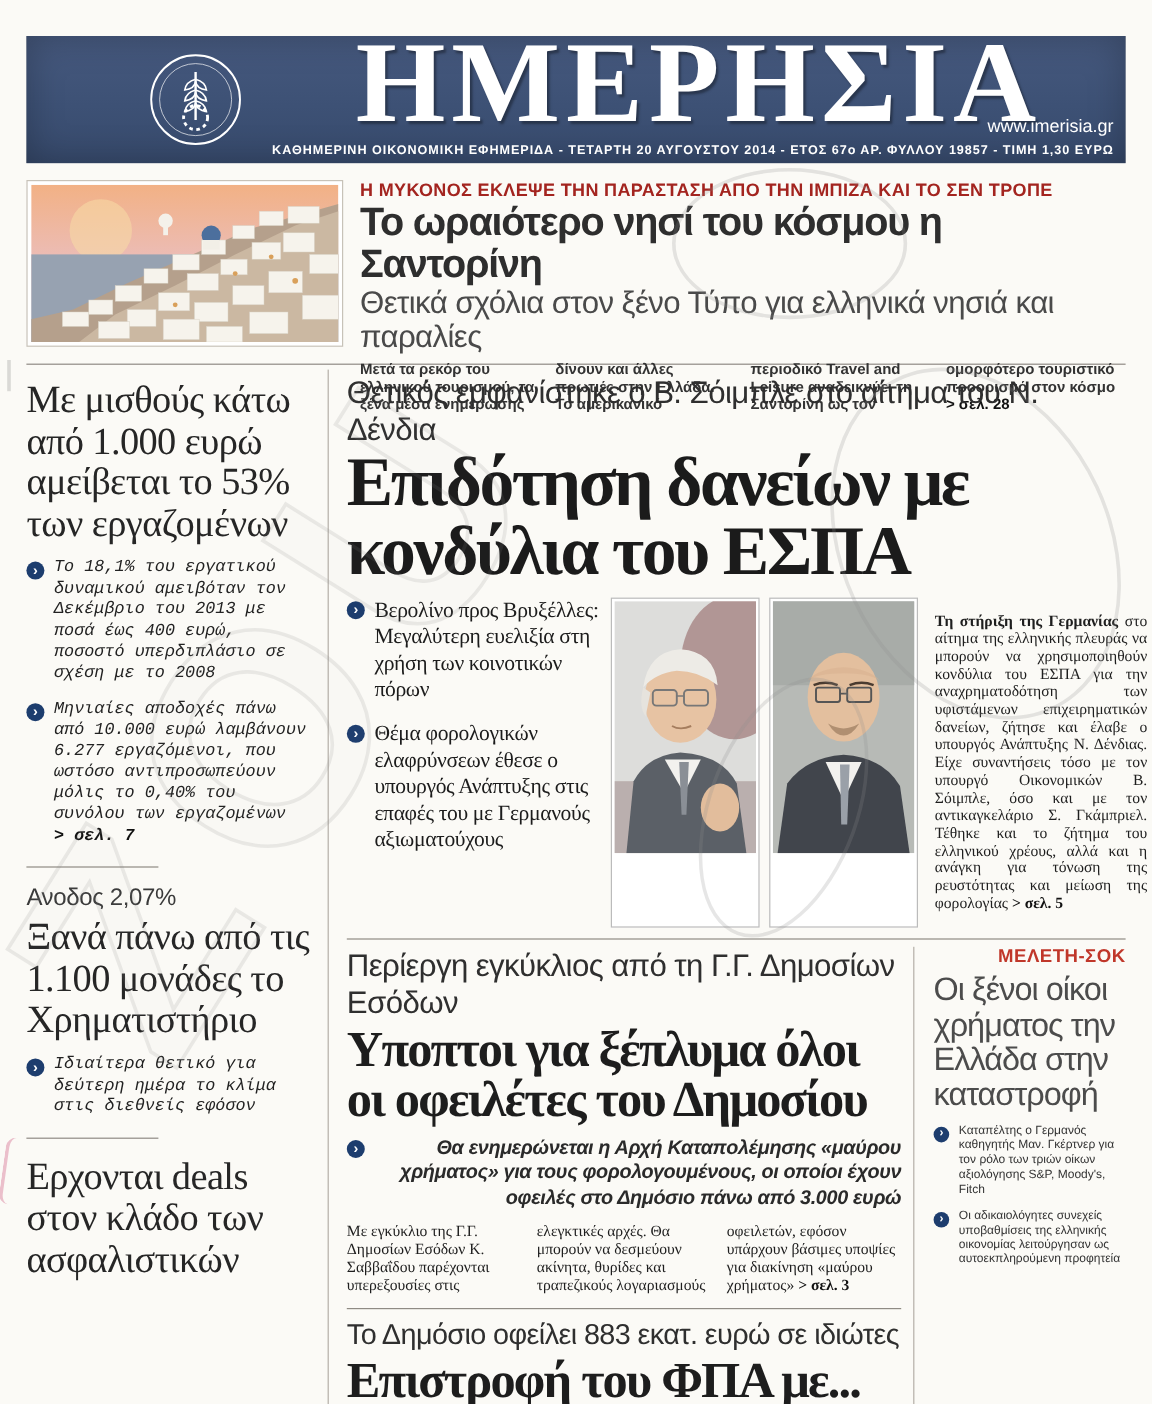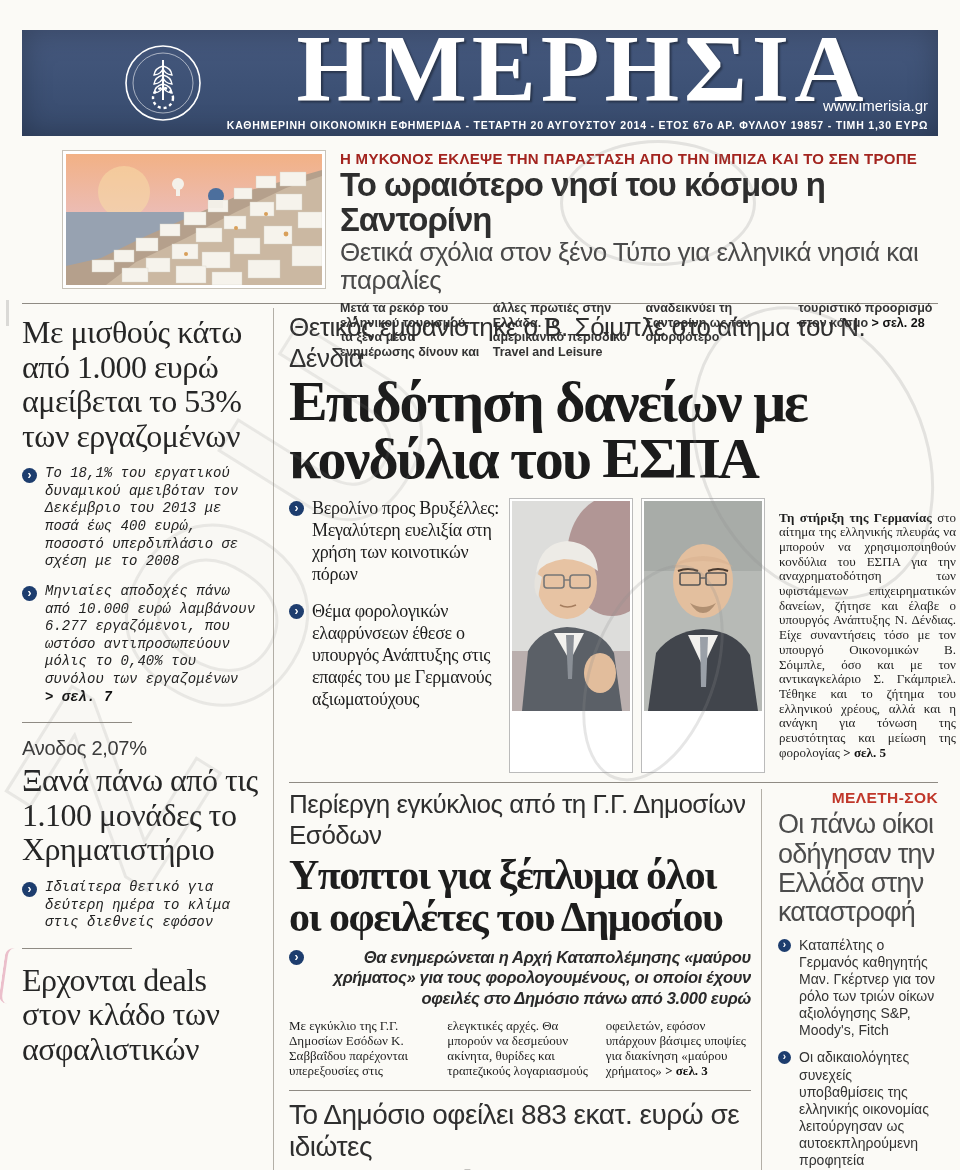--- a/index.html
+++ b/index.html
@@ -12,21 +12,21 @@
   .masthead{position:relative;height:106px;background:linear-gradient(180deg,#46597e 0%,#3d5175 55%,#374a6c 100%);
     box-shadow:inset 0 0 30px rgba(0,0,0,.25);}
   .mast-logo{position:absolute;left:100px;top:12px;width:82px;height:82px;}
   .mast-title{position:absolute;left:205px;right:0;top:-14px;text-align:center;
     font-family:"Liberation Serif","DejaVu Serif",serif;font-weight:bold;font-size:96px;line-height:1.1;
     color:#fff;letter-spacing:5px;text-shadow:2px 2px 2px rgba(0,0,0,.35);}
   .mast-url{position:absolute;right:10px;bottom:22px;color:#fff;font-size:15px;}
   .mast-tagline{position:absolute;left:195px;right:0;bottom:5px;text-align:center;color:#fff;
     font-size:10.5px;font-weight:bold;letter-spacing:.8px;}
   
-  .top-story{display:flex;gap:14px;margin-top:14px;height:145px;margin-left:40px;}
+  .top-story{display:flex;gap:14px;margin-top:14px;height:145px;}
   .photo-frame{background:#fff;border:1px solid #c7c2b8;padding:3px;box-sizing:border-box;flex:none;}
   .santorini{width:264px;height:139px;}
   .top-content{flex:1;min-width:0;}
   .kicker-red{color:#a3241f;font-weight:bold;font-size:15px;letter-spacing:.3px;}
   .top-headline{font-size:33px;font-weight:bold;color:#2e2e2e;letter-spacing:-1px;margin-top:1px;line-height:1.05;}
   .top-subhead{font-size:26px;color:#4a4a4a;letter-spacing:-.5px;margin-top:2px;line-height:1.05;}
   .top-body{margin-top:7px;font-size:12.5px;font-weight:bold;color:#333;line-height:1.18;
     column-count:4;column-gap:13px;text-align:left;}
   .rule-full{border:0;border-top:1px solid #8f8b84;margin:8px 0 0 0;}
   
@@ -61,27 +61,27 @@
   .lower-row{display:flex;margin-top:9px;border-top:1px solid #8f8b84;padding-top:6px;height:470px;}
   .center-lower{width:462px;flex:none;border-right:1px solid #b3afa7;padding-right:10px;box-sizing:content-box;}
   .right-col{flex:1;min-width:0;padding-left:16px;}
   .susp-headline{font-family:"Liberation Serif","DejaVu Serif",serif;font-weight:bold;font-size:42px;
     line-height:1.0;color:#1d1d1d;letter-spacing:-1.5px;margin-top:3px;}
   .sbullet .btxt{font-style:italic;font-weight:bold;font-size:16.5px;line-height:1.22;color:#2a2a2a;letter-spacing:-.3px;text-align:right;}
   .cols3{margin-top:10px;font-family:"Liberation Serif","DejaVu Serif",serif;font-size:13px;line-height:1.16;
     color:#1e1e1e;column-count:3;column-gap:13px;}
   .mid-rule{border:0;border-top:1px solid #8f8b84;margin:12px 0 8px 0;}
   
-  .vk{font-size:28px;color:#2f2f2f;letter-spacing:-.5px;}
+  .vk{font-size:24px;color:#2f2f2f;letter-spacing:-.5px;}
   .vat-h1{font-family:"Liberation Serif","DejaVu Serif",serif;font-weight:bold;font-size:42px;line-height:1;
     color:#1d1d1d;letter-spacing:-1.5px;margin-top:3px;}
   
   .study-kicker{color:#c0372a;font-weight:bold;font-size:15.5px;letter-spacing:.4px;text-align:right;}
   .study-headline{font-size:27px;line-height:1.08;color:#4c4c4c;letter-spacing:-.8px;margin-top:3px;}
-  .study-bullet .btxt{font-size:14px;line-height:1.22;color:#333;}
+  .study-bullet .btxt{font-size:10px;line-height:1.22;color:#333;}
   .study-bullet{margin-top:10px;}
   .study-bullet .bic{width:13px;height:13px;line-height:12px;font-size:10px;margin-top:2px;}
   
   .watermark{position:absolute;left:40px;top:380px;width:620px;height:560px;transform:rotate(-58deg);
     font-size:250px;font-weight:bold;letter-spacing:28px;color:rgba(140,140,140,0.05);
     -webkit-text-stroke:3px rgba(130,130,130,0.33);opacity:.45;pointer-events:none;z-index:6;
     font-family:"Liberation Sans",sans-serif;}
   .wm-ellipse{position:absolute;border:3px solid rgba(140,140,140,0.22);border-radius:50%;
     pointer-events:none;z-index:6;}
   .artifact-pink{position:absolute;left:2px;top:948px;width:14px;height:56px;border-left:3px solid rgba(214,120,150,.45);
@@ -302,21 +302,21 @@
 
           <article>
             <div class="vk">Το Δημόσιο οφείλει 883 εκατ. ευρώ σε ιδιώτες</div>
             <div class="vat-h1">Επιστροφή του ΦΠΑ με...</div>
 
           </article>
         </div>
 
         <aside class="right-col">
           <div class="study-kicker">ΜΕΛΕΤΗ-ΣΟΚ</div>
-          <div class="study-headline">Οι πάνω οίκοι οδήγησαν την Ελλάδα στην καταστροφή</div>
+          <div class="study-headline">Οι ξένοι οίκοι χρήματος την Ελλάδα στην καταστροφή</div>
           <div class="bullet study-bullet">
             <span class="bic">›</span>
             <span class="btxt">Καταπέλτης ο Γερμανός καθηγητής Μαν. Γκέρτνερ για τον ρόλο των τριών οίκων αξιολόγησης S&amp;P, Moody's, Fitch</span>
           </div>
           <div class="bullet study-bullet">
             <span class="bic">›</span>
             <span class="btxt">Οι αδικαιολόγητες συνεχείς υποβαθμίσεις της ελληνικής οικονομίας λειτούργησαν ως αυτοεκπληρούμενη προφητεία</span>
           </div>
 
         </aside>

